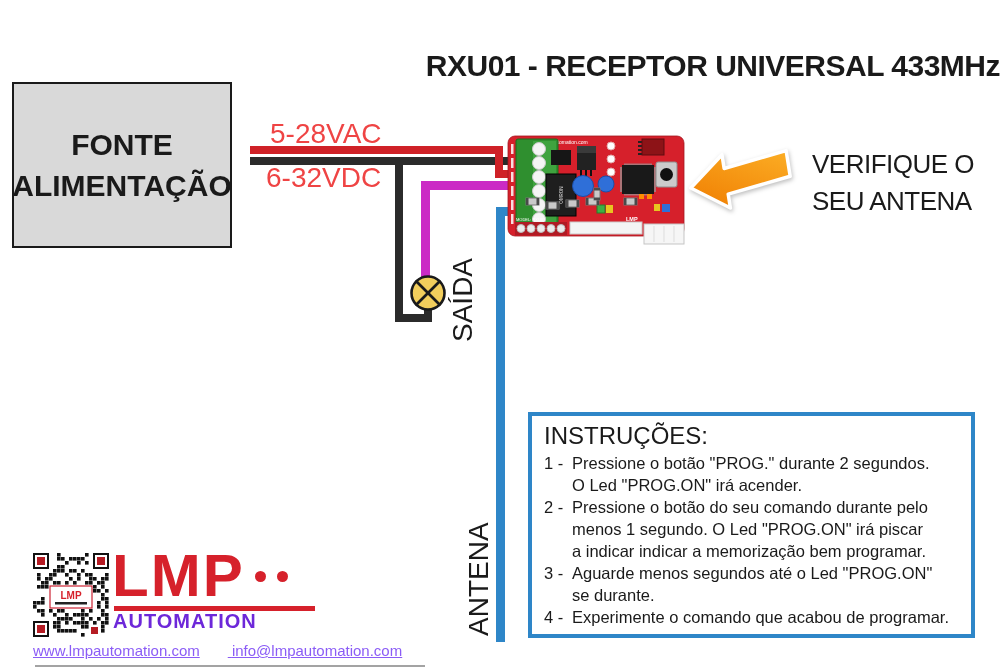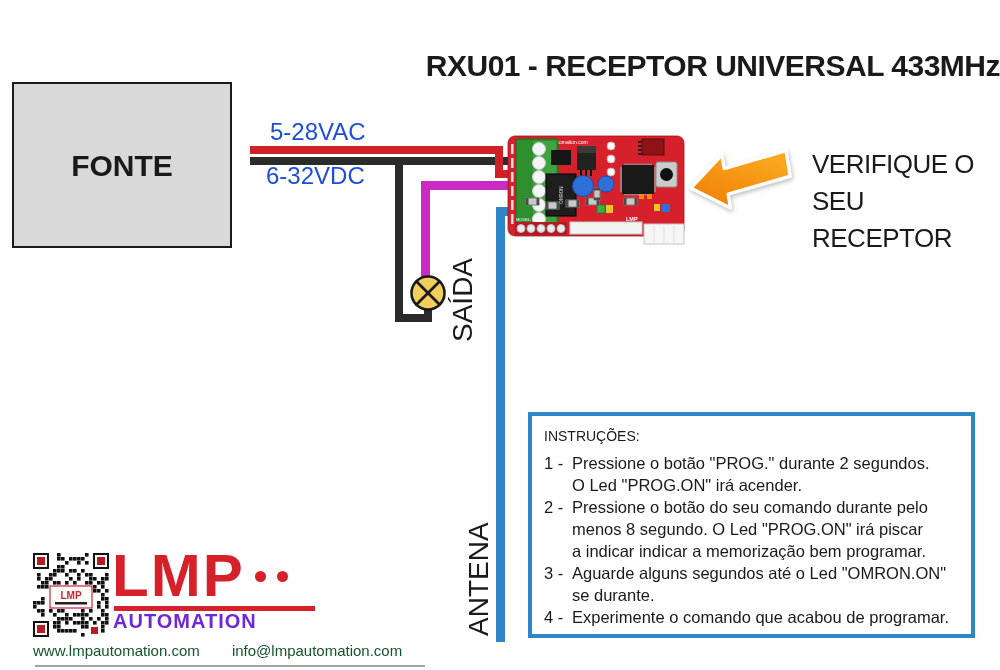--- a/index.html
+++ b/index.html
@@ -14,60 +14,61 @@
              background:#d9d9d9;border:2px solid #1a1a1a;box-sizing:border-box;
              display:flex;flex-direction:column;align-items:center;justify-content:center;}
   .power-box div{font-size:30px;font-weight:700;line-height:41px;}
 
   .wire{position:absolute;}
   .w-red{background:#cf2127;}
   .w-black{background:#2b2b2b;}
   .w-mag{background:#cb2ac5;}
   .w-blue{background:#2e86c8;}
 
-  .lbl{position:absolute;font-size:24px;color:#1d4ed8;}
+  .lbl{position:absolute;font-size:28px;color:#ef4444;}
   .lbl-ac{left:270px;top:118px;}
   .lbl-dc{left:266px;top:162px;}
 
   .vtext{position:absolute;writing-mode:vertical-rl;transform:rotate(180deg);
          font-size:28px;color:#1a1a1a;display:flex;align-items:center;justify-content:center;}
   .v-saida{left:446px;top:252px;height:96px;width:34px;}
   .v-antena{left:462px;top:520px;height:118px;width:34px;}
 
   .callout{position:absolute;left:812px;top:146px;font-size:26px;line-height:37px;letter-spacing:-0.5px;}
 
   .arrow-svg{position:absolute;left:686px;top:140px;filter:drop-shadow(1px 2px 2px rgba(0,0,0,0.25));}
 
   .instructions{position:absolute;left:528px;top:412px;width:447px;height:226px;
                 border:4px solid #2e86c8;background:#fff;box-sizing:border-box;
                 padding:7px 10px 0 12px;}
-  .ins-head{font-size:14px;line-height:26px;margin-bottom:3px;}
+  .ins-head{font-size:24px;line-height:26px;margin-bottom:3px;}
   .ins-item{display:flex;font-size:16.5px;line-height:22px;}
   .ins-num{width:28px;flex:none;}
   .ins-line{display:block;}
 
   .brand-lmp{position:absolute;left:112px;top:546px;font-size:60px;line-height:60px;
              font-weight:800;color:#d6212b;letter-spacing:2px;}
   .brand-dot{position:absolute;width:11px;height:11px;border-radius:50%;background:#d6212b;}
   .brand-line{position:absolute;left:114px;top:606px;width:201px;height:5px;background:#d6212b;}
   .brand-auto{position:absolute;left:113px;top:610px;font-size:20px;font-weight:800;
               letter-spacing:1px;color:#6d28d9;}
-  .contact{position:absolute;left:33px;top:642px;font-size:15px;color:#14532d;}
+  .contact{position:absolute;left:33px;top:642px;font-size:15px;color:#8b5cf6;text-decoration:underline;}
   .contact span{margin-right:28px;}
   .foot-rule{position:absolute;left:35px;top:665px;width:390px;height:2px;background:#a3a3a3;}
 </style>
 </head>
 <body>
 
 <div class="canvas">
 
   <div class="title">RXU01 - RECEPTOR UNIVERSAL 433MHz</div>
 
   <div class="power-box">
     <div>FONTE</div>
+    <div>ALIMENTAÇÃO</div>
   </div>
 
   <div class="wire w-black" style="left:250px;top:157px;width:270px;height:8px;"></div>
   <div class="wire w-black" style="left:395px;top:160px;width:8px;height:160px;"></div>
   <div class="wire w-black" style="left:395px;top:314px;width:37px;height:8px;"></div>
   <div class="wire w-black" style="left:424px;top:300px;width:8px;height:18px;"></div>
 
   <div class="wire w-red" style="left:250px;top:146px;width:253px;height:8px;"></div>
   <div class="wire w-red" style="left:495px;top:146px;width:8px;height:32px;"></div>
   <div class="wire w-red" style="left:495px;top:170px;width:27px;height:8px;"></div>
@@ -215,44 +216,44 @@
       <linearGradient id="arrowGrad" x1="0" y1="1" x2="1" y2="0">
         <stop offset="0" stop-color="#ef7b00"></stop>
         <stop offset="1" stop-color="#fcb026"></stop>
       </linearGradient>
     </defs>
     <polygon points="4,40 40,12 40,26 104,18 104,44 40,52 40,66" fill="url(#arrowGrad)" stroke="#ffffff" stroke-width="3.5" stroke-linejoin="round" transform="rotate(-9 55 39)"></polygon>
   </svg>
 
   <div class="callout">
     <div>VERIFIQUE O</div>
-    <div>SEU RECEPTOR</div>
+    <div>SEU ANTENA</div>
   </div>
 
   <div class="instructions">
     <div class="ins-head">INSTRUÇÕES:</div>
     <div class="ins-item">
       <span class="ins-num">1 -</span>
       <span class="ins-lines">
         <span class="ins-line">Pressione o botão "PROG." durante 2 segundos.</span>
         <span class="ins-line">O Led "PROG.ON" irá acender.</span>
       </span>
     </div>
     <div class="ins-item">
       <span class="ins-num">2 -</span>
       <span class="ins-lines">
         <span class="ins-line">Pressione o botão do seu comando durante pelo</span>
-        <span class="ins-line">menos 8 segundo. O Led "PROG.ON" irá piscar</span>
+        <span class="ins-line">menos 1 segundo. O Led "PROG.ON" irá piscar</span>
         <span class="ins-line">a indicar indicar a memorização bem programar.</span>
       </span>
     </div>
     <div class="ins-item">
       <span class="ins-num">3 -</span>
       <span class="ins-lines">
-        <span class="ins-line">Aguarde alguns segundos até o Led "OMRON.ON"</span>
+        <span class="ins-line">Aguarde menos segundos até o Led "PROG.ON"</span>
         <span class="ins-line">se durante.</span>
       </span>
     </div>
     <div class="ins-item">
       <span class="ins-num">4 -</span>
       <span class="ins-lines">
         <span class="ins-line">Experimente o comando que acabou de programar.</span>
       </span>
     </div>
   </div>

